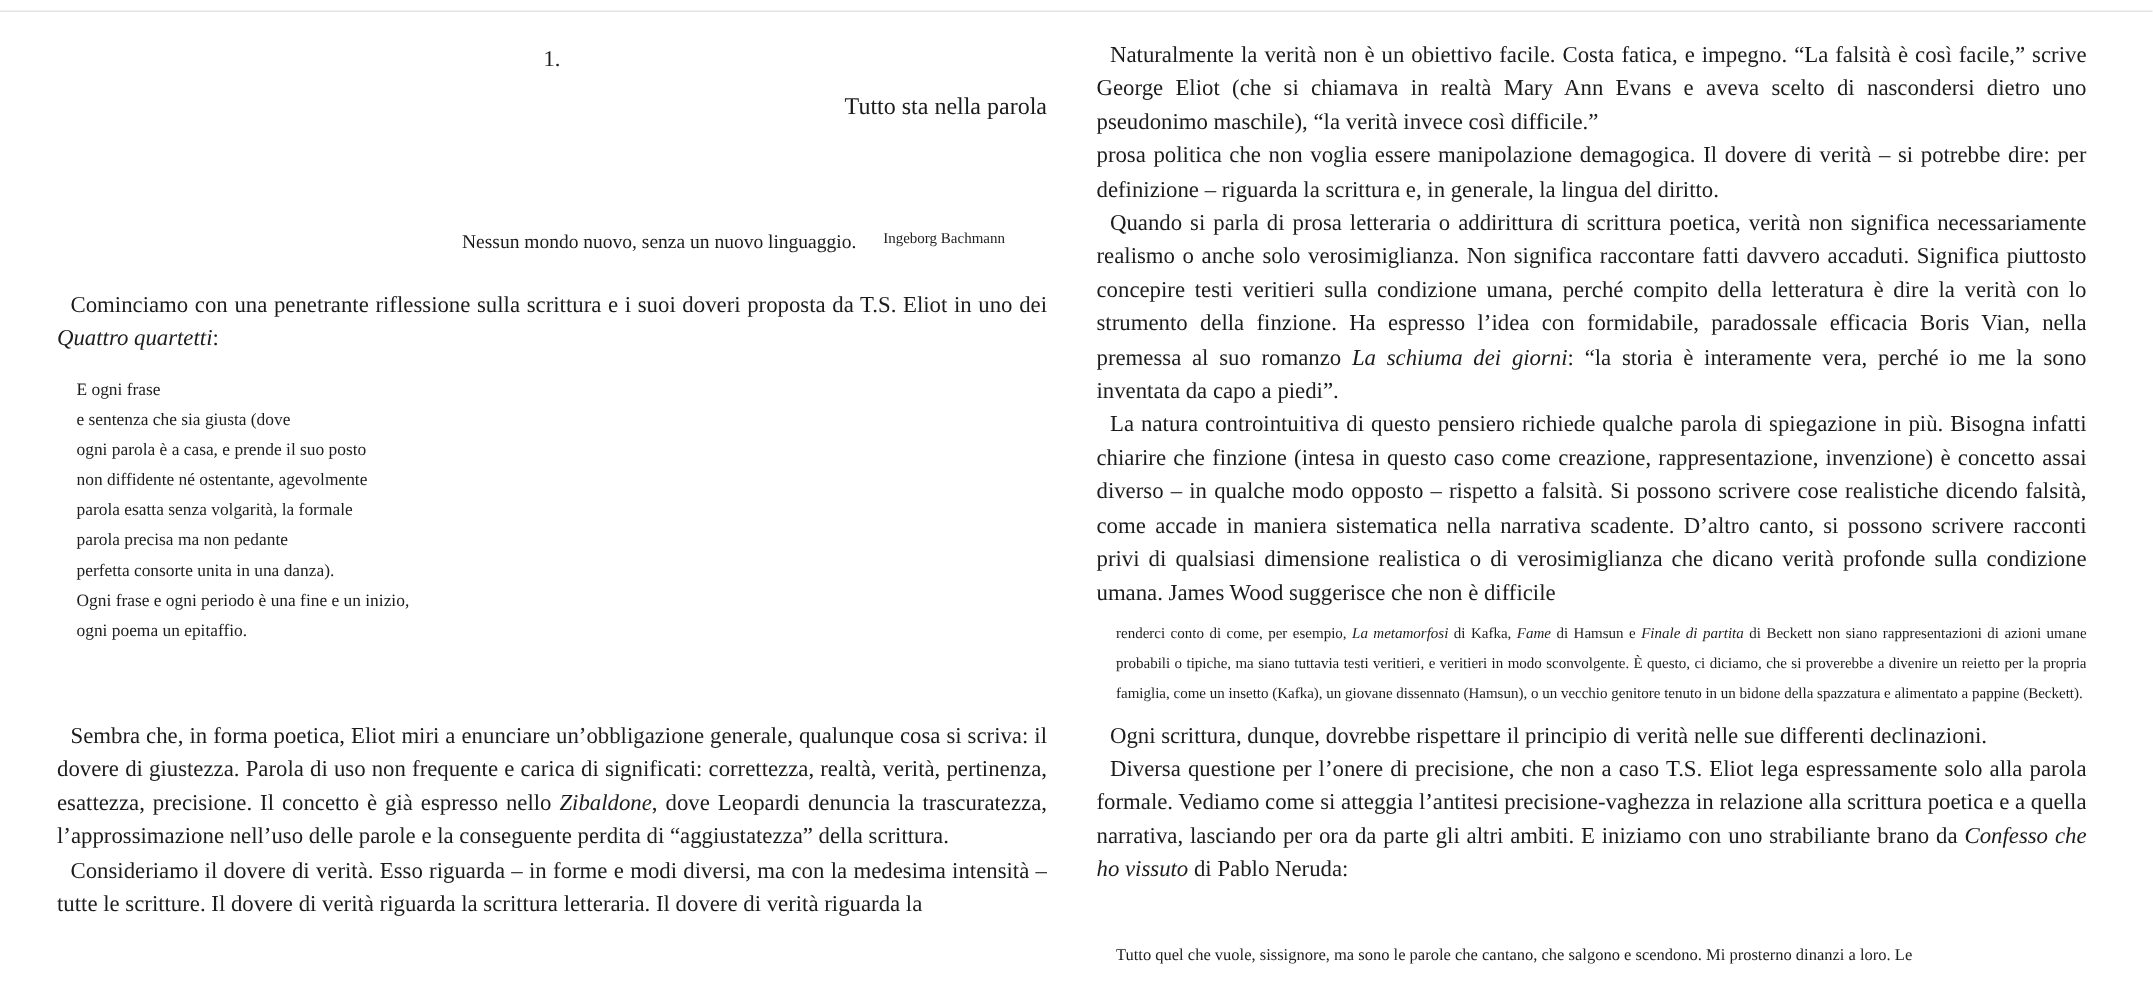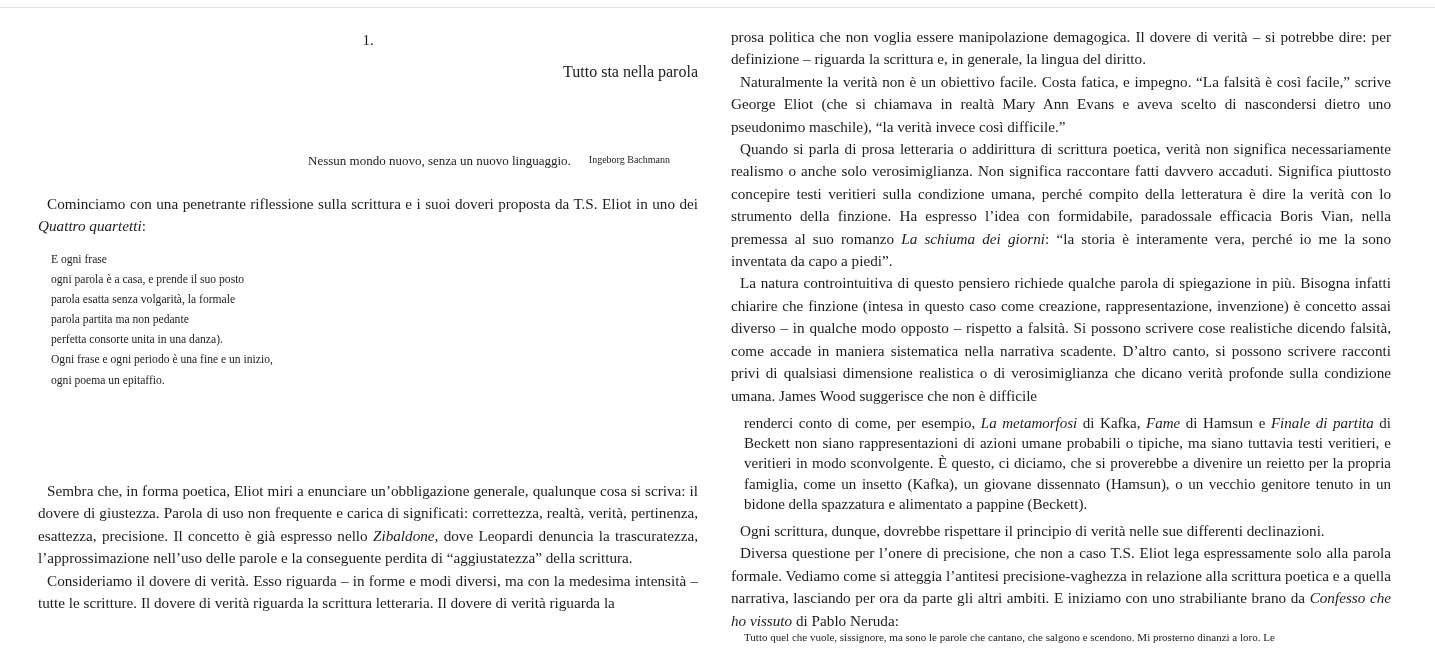--- a/index.html
+++ b/index.html
@@ -75,21 +75,21 @@
       font-family: "Liberation Serif", serif;
       font-size: 11.6px;
       line-height: 20.1px;
     }
     .poem div { white-space: nowrap; }
     .left-p2 { position: absolute; top: 480px; left: 0; width: 660px; }
 
     .right-flow { position: absolute; top: 26px; left: 0; width: 660px; }
     .block-quote {
       font-family: "Liberation Serif", serif;
-      font-size: 15px;
+      font-size: 10px;
       line-height: 20.2px;
       margin: 6px 0 6px 13px;
       text-align: justify;
     }
     .right-flow .body-text { text-align: justify; }
     .neruda-quote {
       position: absolute;
       top: 631px; left: 13px;
       font-family: "Liberation Serif", serif;
       font-size: 11px;
@@ -105,38 +105,40 @@
   <div class="chapter-number">1.</div>
   <div class="chapter-title">Tutto sta nella parola</div>
 
   <div class="epigraph-text">Nessun mondo nuovo, senza un nuovo linguaggio.</div>
   <div class="epigraph-author">Ingeborg Bachmann</div>
 
   <p class="body-text indent left-p1"><span>Cominciamo con una penetrante riflessione sulla scrittura e i suoi doveri proposta da T.S. Eliot in uno dei </span><em>Quattro quartetti</em><span>:</span></p>
 
   <div class="poem">
     <div>E ogni frase</div>
+    <div>e sentenza che sia giusta (dove</div>
     <div>ogni parola è a casa, e prende il suo posto</div>
+    <div>non diffidente né ostentante, agevolmente</div>
     <div>parola esatta senza volgarità, la formale</div>
-    <div>parola partita ma non pedante</div>
+    <div>parola precisa ma non pedante</div>
     <div>perfetta consorte unita in una danza).</div>
     <div>Ogni frase e ogni periodo è una fine e un inizio,</div>
     <div>ogni poema un epitaffio.</div>
   </div>
 
   <div class="left-p2">
     <p class="body-text indent"><span>Sembra che, in forma poetica, Eliot miri a enunciare un’obbligazione generale, qualunque cosa si scriva: il dovere di giustezza. Parola di uso non frequente e carica di significati: correttezza, realtà, verità, pertinenza, esattezza, precisione. Il concetto è già espresso nello </span><em>Zibaldone</em><span>, dove Leopardi denuncia la trascuratezza, l’approssimazione nell’uso delle parole e la conseguente perdita di “aggiustatezza” della scrittura.</span></p>
     <p class="body-text indent">Consideriamo il dovere di verità. Esso riguarda – in forme e modi diversi, ma con la medesima intensità – tutte le scritture. Il dovere di verità riguarda la scrittura letteraria. Il dovere di verità riguarda la</p>
   </div>
 </div>
 
 <div class="page page-right">
   <div class="right-flow">
+    <p class="body-text indent">Naturalmente la verità non è un obiettivo facile. Costa fatica, e impegno. “La falsità è così facile,” scrive George Eliot (che si chiamava in realtà Mary Ann Evans e aveva scelto di nascondersi dietro uno pseudonimo maschile), “la verità invece così difficile.”</p>
     <p class="body-text noindent">prosa politica che non voglia essere manipolazione demagogica. Il dovere di verità – si potrebbe dire: per definizione – riguarda la scrittura e, in generale, la lingua del diritto.</p>
-    <p class="body-text indent">Naturalmente la verità non è un obiettivo facile. Costa fatica, e impegno. “La falsità è così facile,” scrive George Eliot (che si chiamava in realtà Mary Ann Evans e aveva scelto di nascondersi dietro uno pseudonimo maschile), “la verità invece così difficile.”</p>
     <p class="body-text indent"><span>Quando si parla di prosa letteraria o addirittura di scrittura poetica, verità non significa necessariamente realismo o anche solo verosimiglianza. Non significa raccontare fatti davvero accaduti. Significa piuttosto concepire testi veritieri sulla condizione umana, perché compito della letteratura è dire la verità con lo strumento della finzione. Ha espresso l’idea con formidabile, paradossale efficacia Boris Vian, nella premessa al suo romanzo </span><em>La schiuma dei giorni</em><span>: “la storia è interamente vera, perché io me la sono inventata da capo a piedi”.</span></p>
     <p class="body-text indent">La natura controintuitiva di questo pensiero richiede qualche parola di spiegazione in più. Bisogna infatti chiarire che finzione (intesa in questo caso come creazione, rappresentazione, invenzione) è concetto assai diverso – in qualche modo opposto – rispetto a falsità. Si possono scrivere cose realistiche dicendo falsità, come accade in maniera sistematica nella narrativa scadente. D’altro canto, si possono scrivere racconti privi di qualsiasi dimensione realistica o di verosimiglianza che dicano verità profonde sulla condizione umana. James Wood suggerisce che non è difficile</p>
     <p class="block-quote"><span>renderci conto di come, per esempio, </span><em>La metamorfosi</em><span> di Kafka, </span><em>Fame</em><span> di Hamsun e </span><em>Finale di partita</em><span> di Beckett non siano rappresentazioni di azioni umane probabili o tipiche, ma siano tuttavia testi veritieri, e veritieri in modo sconvolgente. È questo, ci diciamo, che si proverebbe a divenire un reietto per la propria famiglia, come un insetto (Kafka), un giovane dissennato (Hamsun), o un vecchio genitore tenuto in un bidone della spazzatura e alimentato a pappine (Beckett).</span></p>
     <p class="body-text indent">Ogni scrittura, dunque, dovrebbe rispettare il principio di verità nelle sue differenti declinazioni.</p>
     <p class="body-text indent"><span>Diversa questione per l’onere di precisione, che non a caso T.S. Eliot lega espressamente solo alla parola formale. Vediamo come si atteggia l’antitesi precisione-vaghezza in relazione alla scrittura poetica e a quella narrativa, lasciando per ora da parte gli altri ambiti. E iniziamo con uno strabiliante brano da </span><em>Confesso che ho vissuto</em><span> di Pablo Neruda:</span></p>
   </div>
   <div class="neruda-quote">Tutto quel che vuole, sissignore, ma sono le parole che cantano, che salgono e scendono. Mi prosterno dinanzi a loro. Le</div>
 </div>
 
 </body></html>

